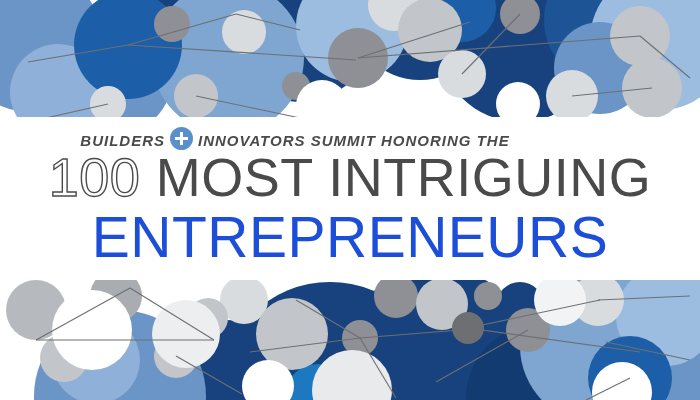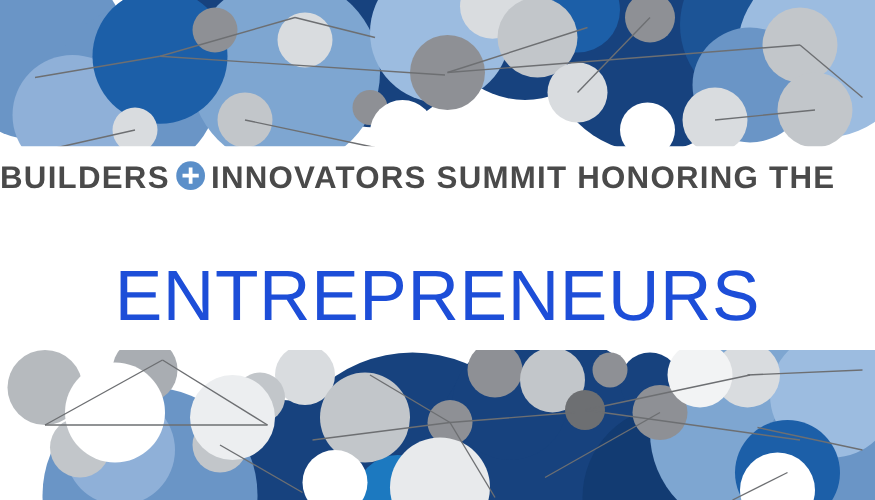--- a/index.html
+++ b/index.html
@@ -42,26 +42,27 @@
     top: 0;
     width: 700px;
     height: 163px;
   }
   .line-kicker {
     position: absolute;
     left: 0;
     top: 12px;
     width: 590px;
     text-align: center;
-    font-size: 25px;
+    font-size: 15px;
     font-weight: bold;
     letter-spacing: 1.0px;
     color: #4a4a4a;
     line-height: 1;
     white-space: nowrap;
+    font-style: italic;
   }
   .kicker-text {
     display: inline-block;
     vertical-align: middle;
   }
   .plus-badge {
     display: inline-block;
     vertical-align: middle;
     position: relative;
     width: 23px;
@@ -242,19 +243,22 @@
     </svg>
   </div>
 
   <div class="title-band">
     <div class="title-inner">
 
       <div class="line-kicker">
         <span class="kicker-text">BUILDERS</span><span class="plus-badge"></span><span class="kicker-text">INNOVATORS SUMMIT HONORING THE</span>
       </div>
 
+      <div class="line-big">
+        <span class="hollow-number">100</span><span> MOST INTRIGUING</span>
+      </div>
 
       <div class="line-bottom">ENTREPRENEURS</div>
 
     </div>
   </div>
 
 </div>
 
 </body></html>

